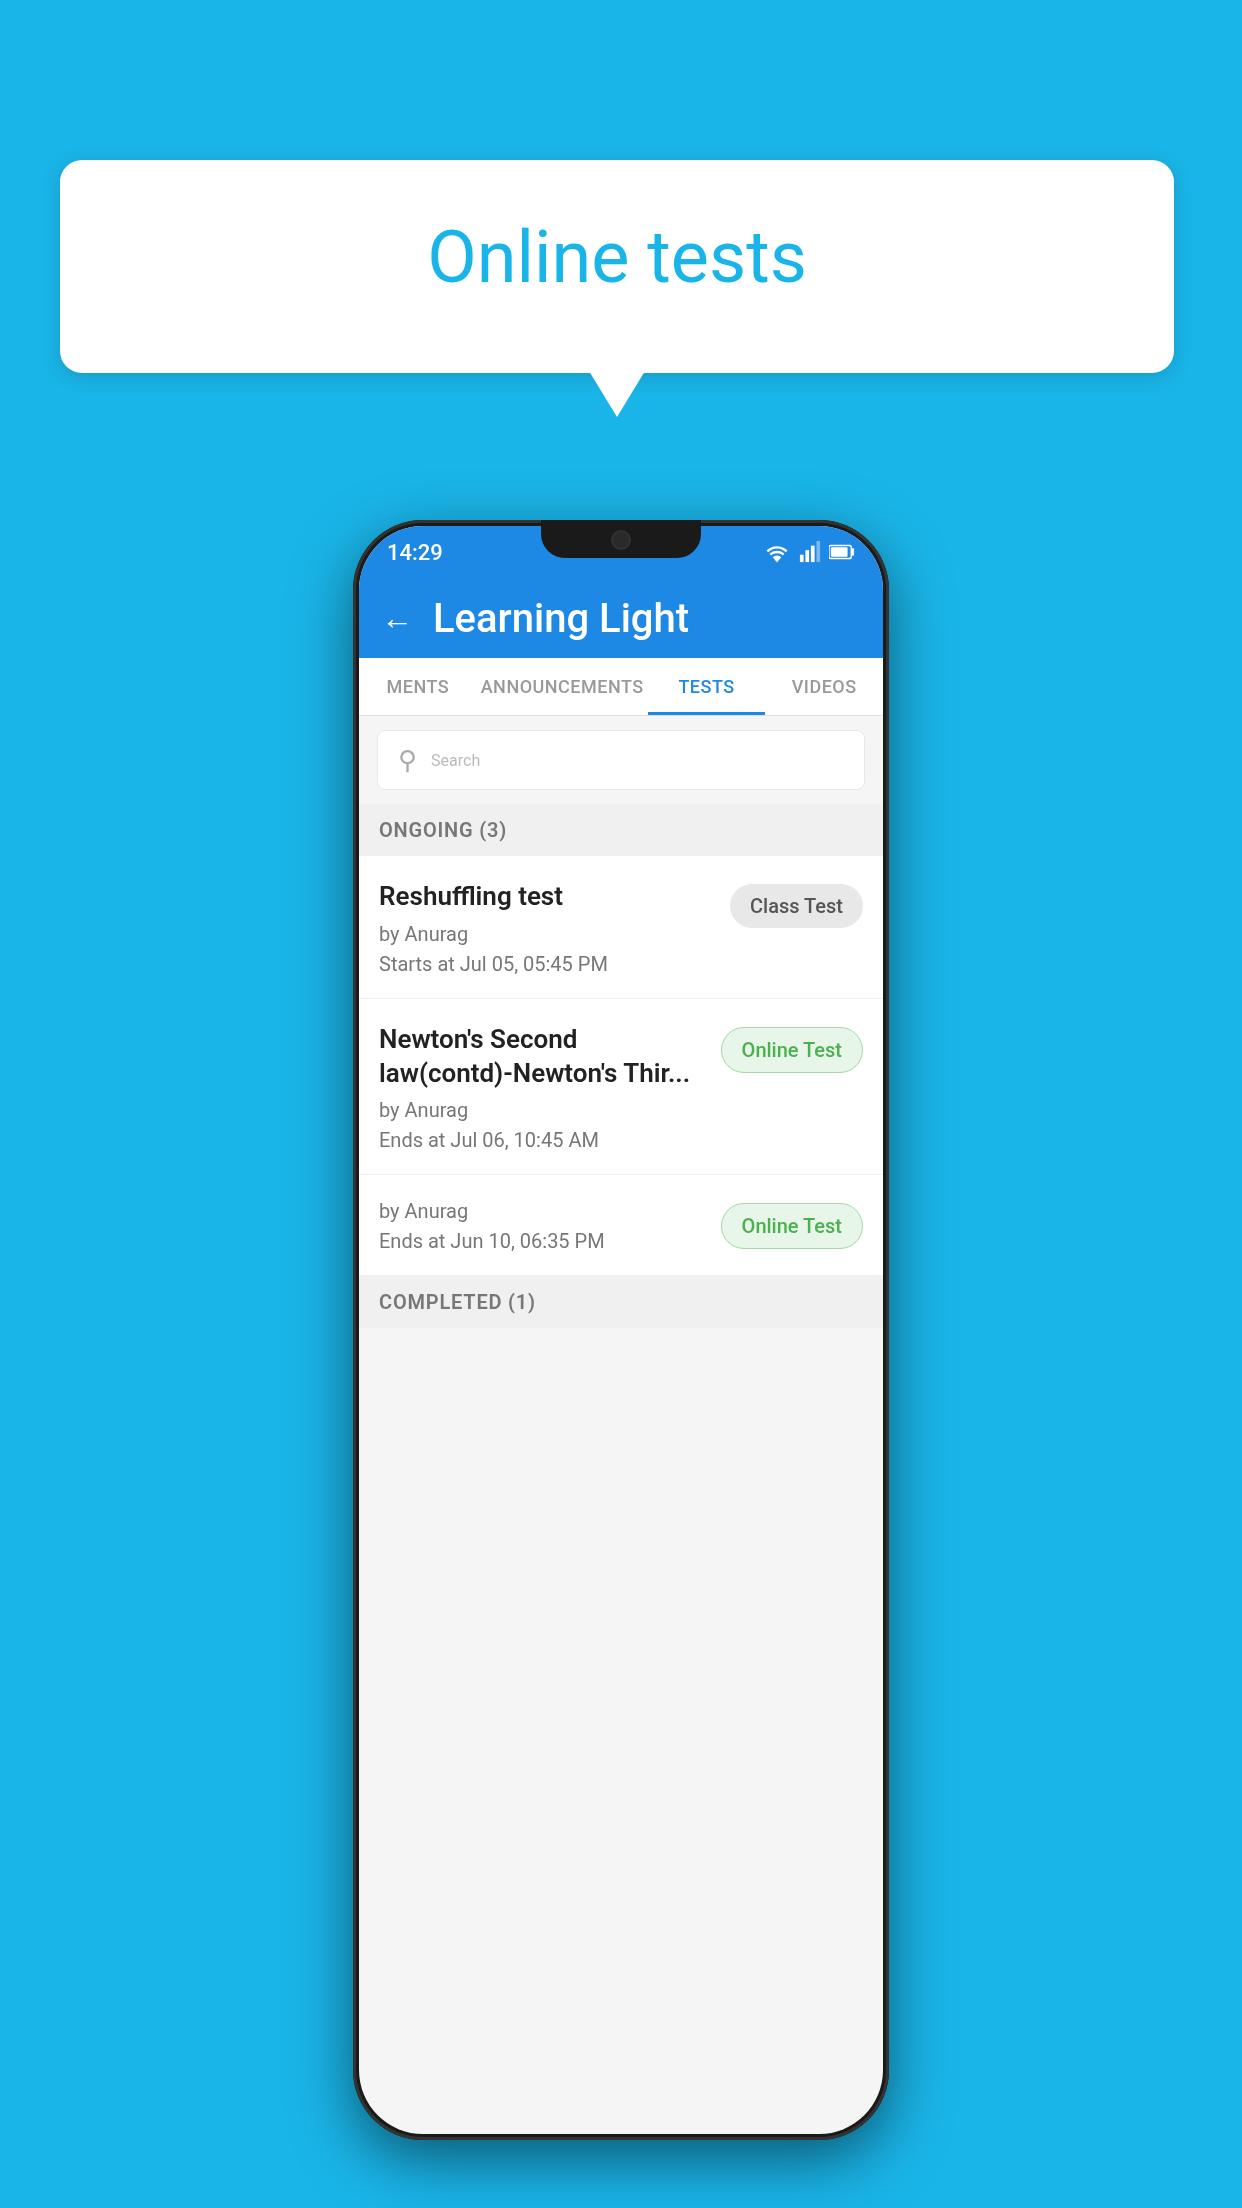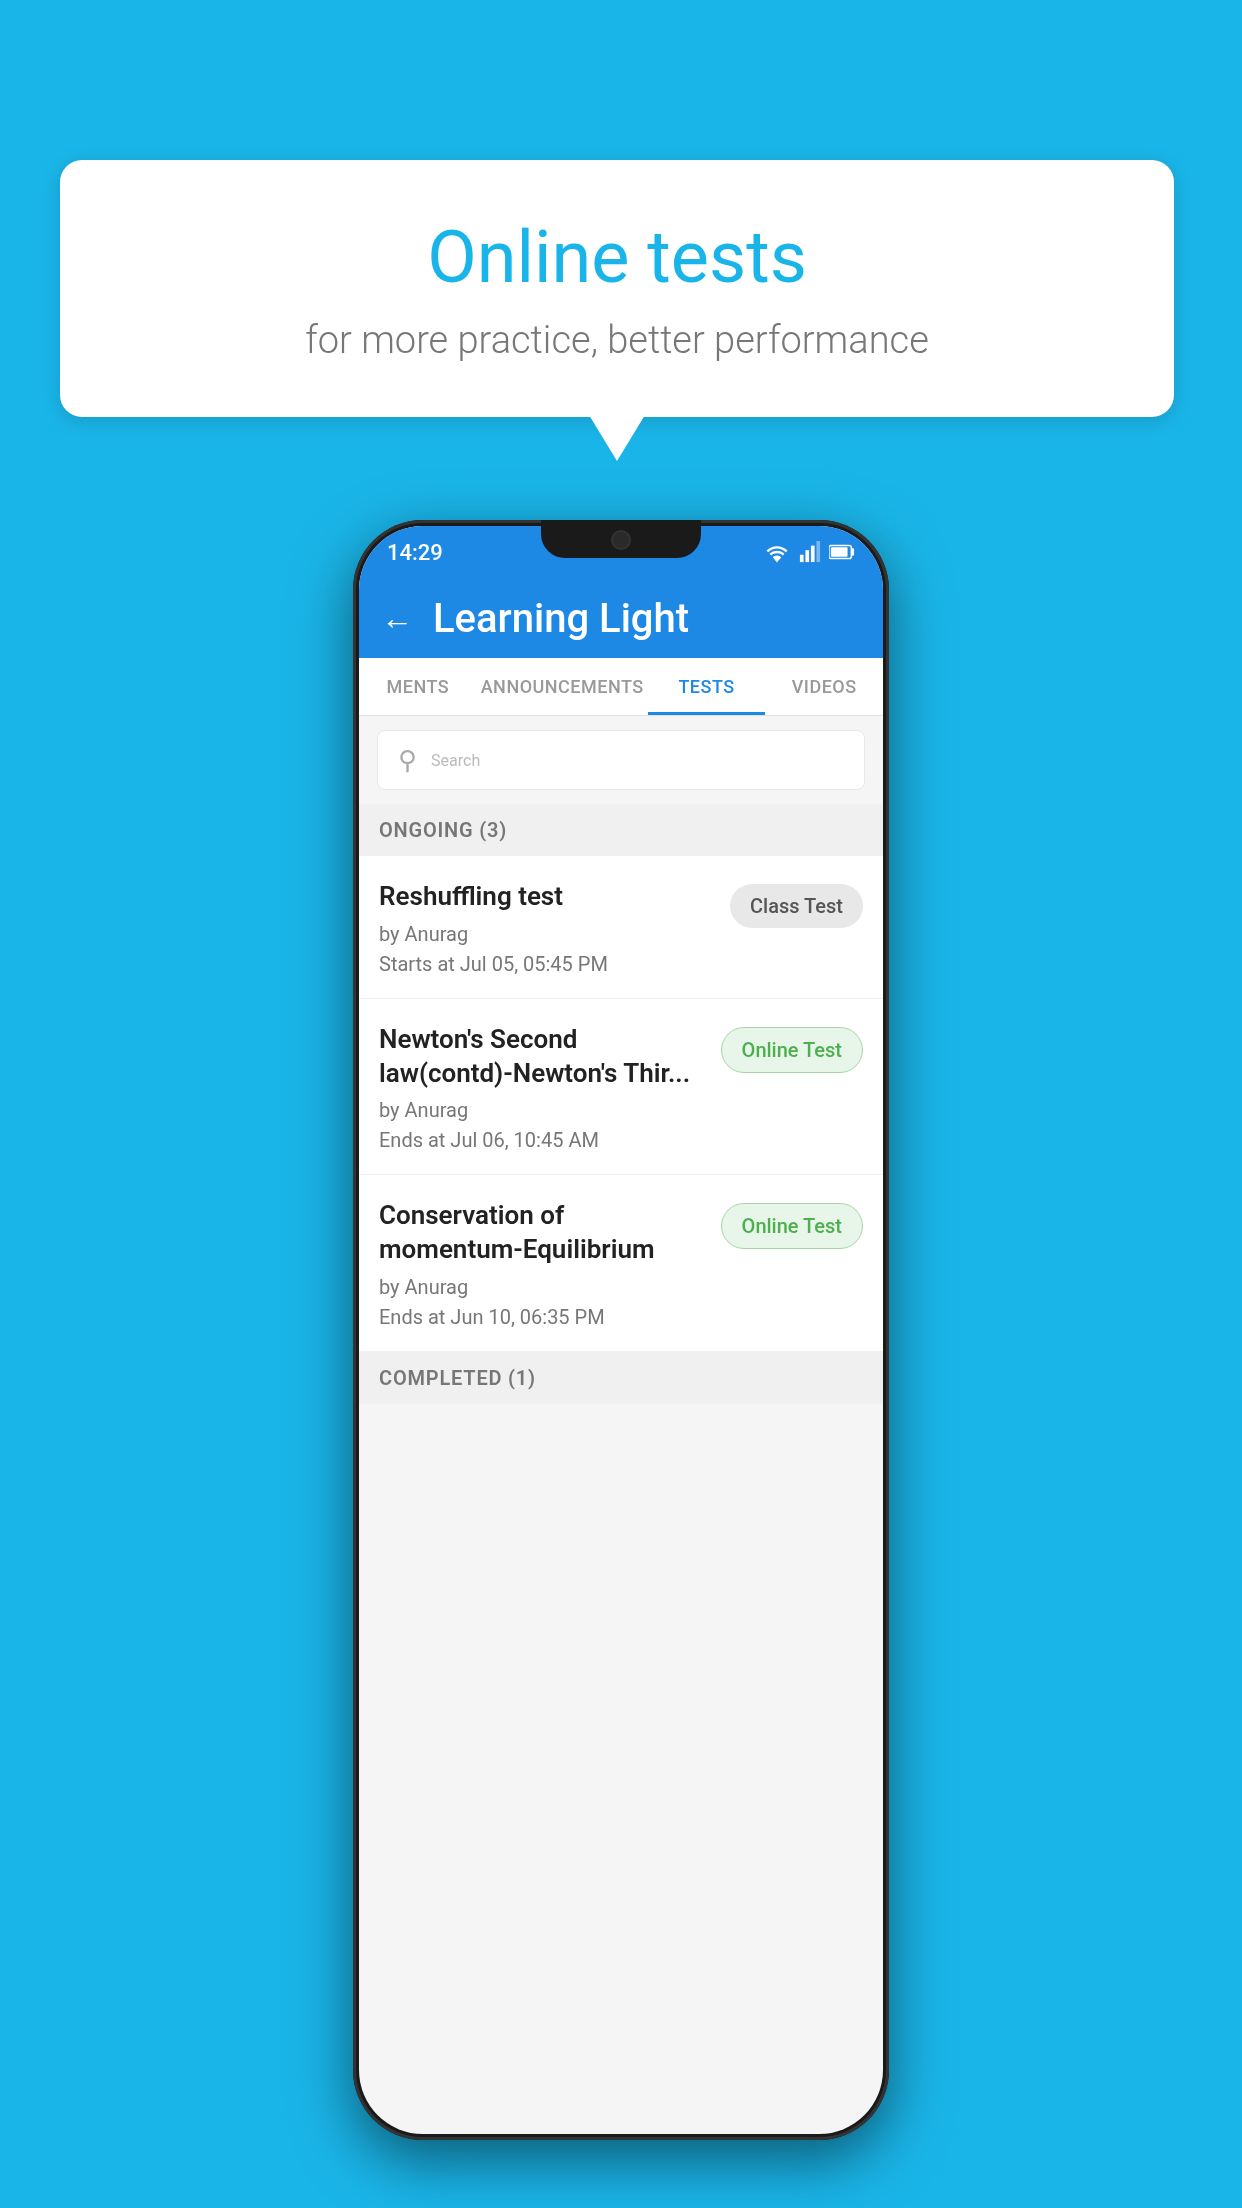--- a/index.html
+++ b/index.html
@@ -298,21 +298,20 @@
       font-weight: 600;
       letter-spacing: 0.8px;
     }
   </style>
 </head>
 <body>
 
 <div class="speech-bubble-container">
   <div class="speech-bubble">
     <h1>Online tests</h1>
-    <p>for more practice, better performance</p>
   </div>
 </div>
 
 <div class="phone-frame">
 
   <div class="phone-notch">
     <div class="phone-camera"></div>
   </div>
 
   <div class="phone-screen">
@@ -386,21 +385,20 @@
         <div class="test-info">
           <div class="test-title">Newton's Second law(contd)-Newton's Thir...</div>
           <div class="test-author">by Anurag</div>
           <div class="test-date">Ends at  Jul 06, 10:45 AM</div>
         </div>
         <div class="test-badge badge-online">Online Test</div>
       </div>
 
       <div class="test-item">
         <div class="test-info">
-          <div class="test-title">Conservation of momentum-Equilibrium</div>
           <div class="test-author">by Anurag</div>
           <div class="test-date">Ends at  Jun 10, 06:35 PM</div>
         </div>
         <div class="test-badge badge-online">Online Test</div>
       </div>
 
     </div>
 
     <div class="completed-section">
       <span class="completed-title">COMPLETED (1)</span>

